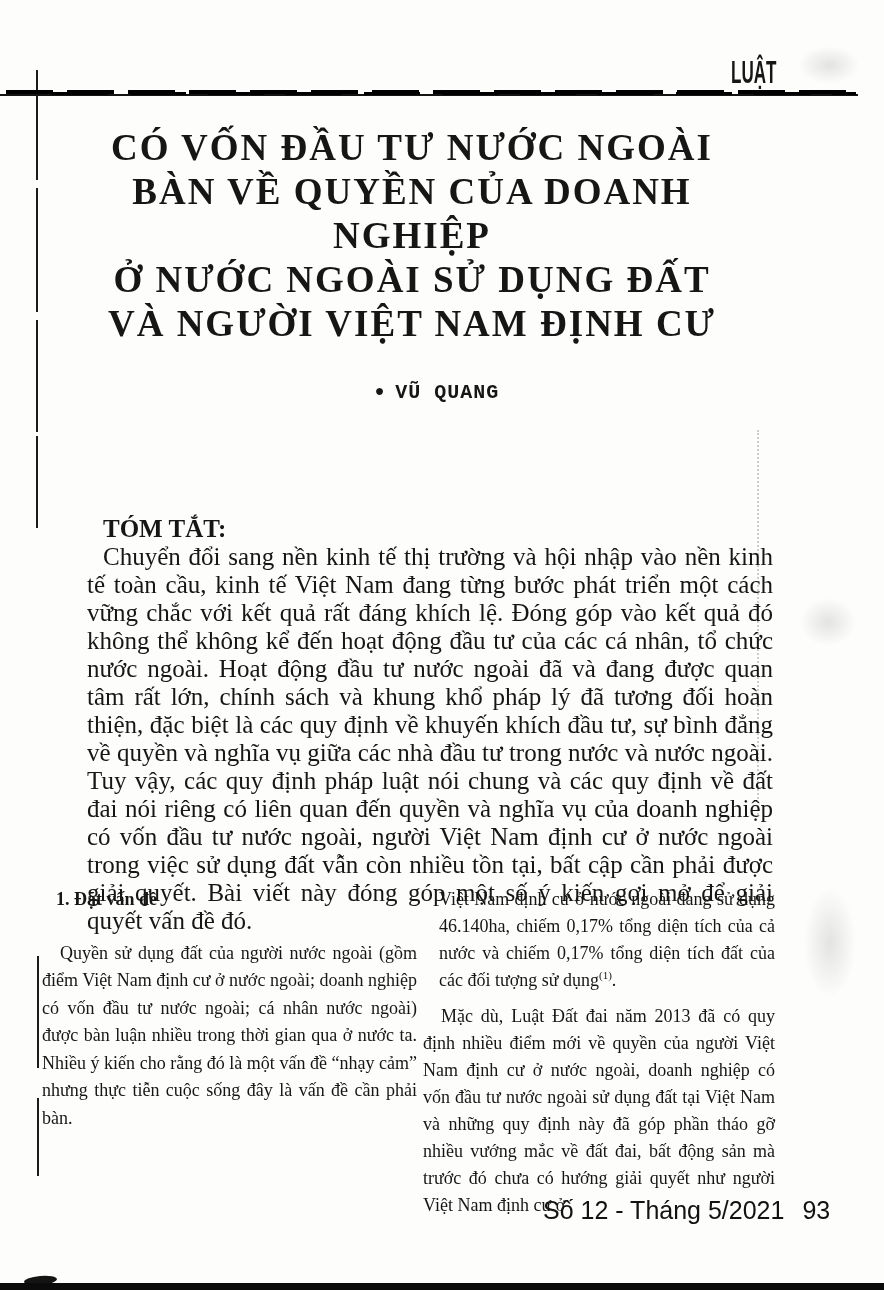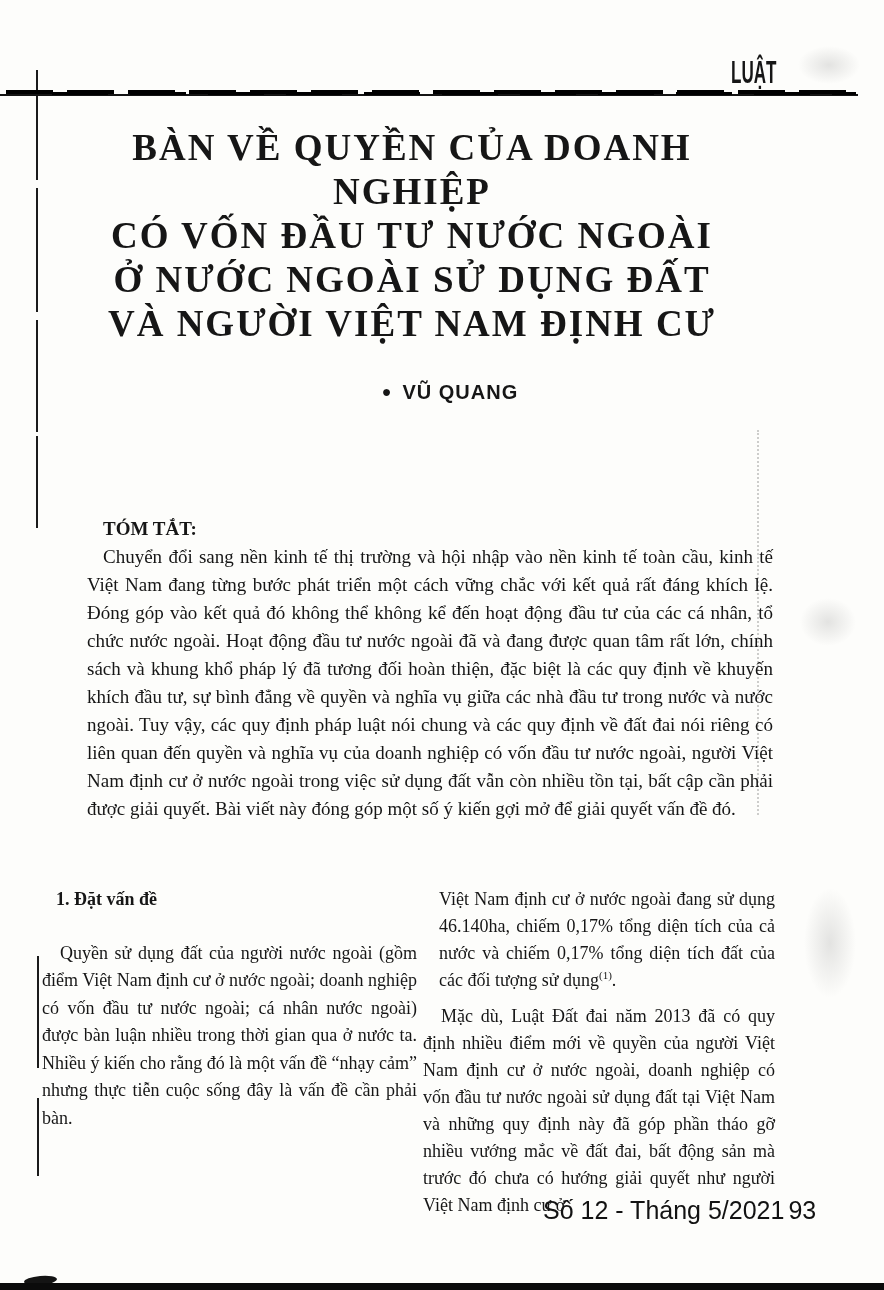--- a/index.html
+++ b/index.html
@@ -30,46 +30,46 @@
     font-family:"Liberation Sans",sans-serif;font-weight:bold;font-size:31px;line-height:31px;
     transform:scaleX(.55);transform-origin:left top;white-space:nowrap;
   }
   
   .title{
     position:absolute;left:62px;top:126px;width:700px;text-align:center;
     font-weight:bold;font-size:37px;line-height:44px;letter-spacing:2px;
   }
   
   .author{
-    position:absolute;left:17px;top:381px;width:866px;text-align:center;
-    font-family:Liberation Sans, sans-serif;font-weight:bold;font-size:20px;letter-spacing:1px;
+    position:absolute;left:4px;top:381px;width:866px;text-align:center;
+    font-family:Liberation Mono, monospace;font-weight:bold;font-size:20px;letter-spacing:1px;
   }
   .author .bullet{font-size:16px;margin-right:10px;vertical-align:2px;}
   
   .abstract{
     position:absolute;left:87px;top:515px;width:686px;
-    font-size:19px;line-height:28px;text-align:justify;
+    font-size:25px;line-height:28px;text-align:justify;
   }
   .abstract .abs-h{font-weight:bold;text-indent:16px;}
   .abstract p{margin:0;text-indent:16px;}
   .kw-label{font-weight:bold;}
   
   .col{position:absolute;top:886px;font-size:18px;text-align:justify;}
   .col p{margin:0 0 9px 0;text-indent:18px;}
   .col-left{left:42px;width:375px;line-height:27.5px;}
   .col-right{left:423px;width:352px;line-height:27px;}
   .sec-h{font-weight:bold;text-indent:14px;margin-bottom:26px;}
   sup{font-size:11px;line-height:0;}
   
   .footer{
     position:absolute;left:543px;top:1196px;white-space:nowrap;
     font-family:"Liberation Sans",sans-serif;font-size:25px;color:#121212;
   }
   .f-bold{font-weight:normal;text-align:center;}
-  .f-num{margin-left:4px;}
+  .f-num{margin-left:18px;}
 </style>
 </head>
 <body>
 
 <div class="page">
 
   <div class="vline" style="top:70px;height:110px;"></div>
   <div class="vline" style="top:188px;height:124px;"></div>
   <div class="vline" style="top:320px;height:112px;"></div>
   <div class="vline" style="top:436px;height:92px;"></div>
@@ -79,22 +79,22 @@
   <div class="smudge sm1"></div>
   <div class="smudge sm2"></div>
   <div class="smudge sm3"></div>
 
   <div class="jr-header">LUẬT</div>
   <div class="rule-base"></div>
   <div class="rule-dash"></div>
   <div class="rule-dash2"></div>
 
   <div class="title">
+    <div>CÓ VỐN ĐẦU TƯ NƯỚC NGOÀI</div>
     <div>BÀN VỀ QUYỀN CỦA DOANH NGHIỆP</div>
-    <div>CÓ VỐN ĐẦU TƯ NƯỚC NGOÀI</div>
     <div>Ở NƯỚC NGOÀI SỬ DỤNG ĐẤT</div>
     <div>VÀ NGƯỜI VIỆT NAM ĐỊNH CƯ</div>
   </div>
 
   <div class="author">
     <span class="bullet">●</span><span>VŨ QUANG</span>
   </div>
 
   <div class="abstract">
     <div class="abs-h">TÓM TẮT:</div>

